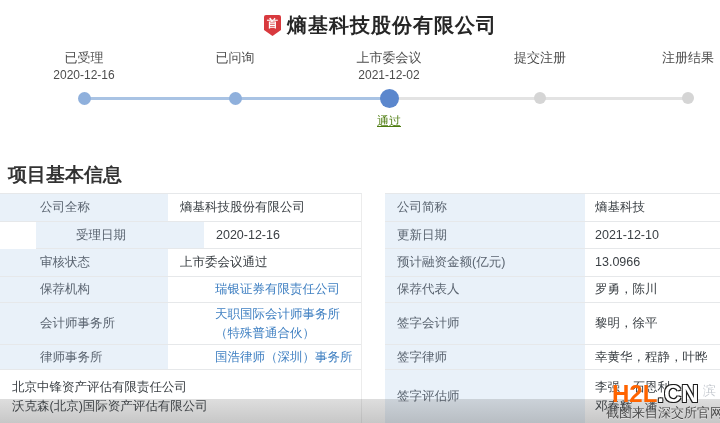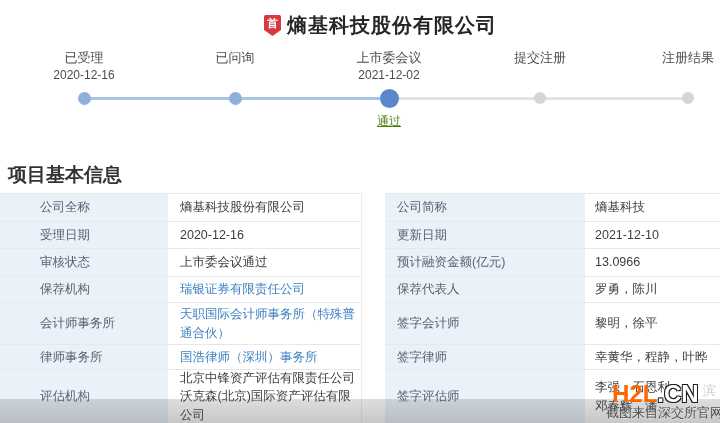--- a/index.html
+++ b/index.html
@@ -48,21 +48,21 @@
   .itable{position:absolute;top:193px;border-top:1px solid var(--row-border);}
   .t-left{left:0;width:362px;border-right:1px solid #ececec;}
   .t-right{left:385px;width:343px;}
   .info-row{display:flex;border-bottom:1px solid var(--row-border);}
   .cell{display:flex;align-items:center;font-size:12.5px;line-height:1.45;}
   .lbl{background:var(--label-bg);color:#5a6470;flex:none;}
   .t-left .lbl{width:168px;padding-left:40px;}
   .t-right .lbl{width:200px;padding-left:12px;}
   .val{flex:1;color:#3b4045;padding-left:12px;white-space:pre-line;}
   .t-right .val{padding-left:10px;}
-  .val.link{color:var(--link);cursor:pointer;}
+  .val.link{color:var(--link);cursor:pointer;margin-left:35px;}
 
   
   .band{position:absolute;left:0;top:399px;width:720px;height:24px;
     background:linear-gradient(180deg,rgba(70,70,70,.18),rgba(70,70,70,.30));}
   .wm-brand{position:absolute;left:612px;top:382px;font-size:24px;font-weight:800;line-height:1;white-space:nowrap;}
   .wm-brand .o{color:var(--wm-orange);}
   .wm-brand .w{color:#fff;text-shadow:-1px -1px 0 #1d1d1d,1px -1px 0 #1d1d1d,-1px 1px 0 #1d1d1d,1px 1px 0 #1d1d1d;}
   .wm-caption{position:absolute;left:606px;top:404px;font-size:13px;color:rgba(70,70,70,.95);
     text-shadow:0 1px 0 rgba(255,255,255,.45);white-space:nowrap;}
   .wm-edge{position:absolute;left:703px;top:382px;font-size:13px;color:#b9bec6;opacity:.85;}
@@ -107,42 +107,41 @@
       </div>
     </div>
 
   <div class="sec-title">项目基本信息</div>
 
   <div class="itable t-left">
       <div class="info-row" style="height: 28px;">
         <div class="cell lbl">公司全称</div>
         <div class="cell val">熵基科技股份有限公司</div>
       </div>
-      <div class="info-row" style="height: 27px;">
+      <div class="info-row" style="height: 27px; margin-left: 36px;">
         <div class="cell lbl">受理日期</div>
         <div class="cell val">2020-12-16</div>
       </div>
       <div class="info-row" style="height: 28px;">
         <div class="cell lbl">审核状态</div>
         <div class="cell val">上市委会议通过</div>
       </div>
       <div class="info-row" style="height: 26px;">
         <div class="cell lbl">保荐机构</div>
         <div class="cell val link">瑞银证券有限责任公司</div>
       </div>
       <div class="info-row" style="height: 42px;">
         <div class="cell lbl">会计师事务所</div>
         <div class="cell val link">天职国际会计师事务所（特殊普通合伙）</div>
       </div>
       <div class="info-row" style="height: 25px;">
         <div class="cell lbl">律师事务所</div>
         <div class="cell val link">国浩律师（深圳）事务所</div>
       </div>
       <div class="info-row" style="height: 54px;">
-        <div class="cell lbl">评估机构</div>
         <div class="cell val">北京中锋资产评估有限责任公司
 沃克森(北京)国际资产评估有限公司</div>
       </div>
     </div>
   <div class="itable t-right">
       <div class="info-row" style="height: 28px;">
         <div class="cell lbl">公司简称</div>
         <div class="cell val">熵基科技</div>
       </div>
       <div class="info-row" style="height: 27px;">

